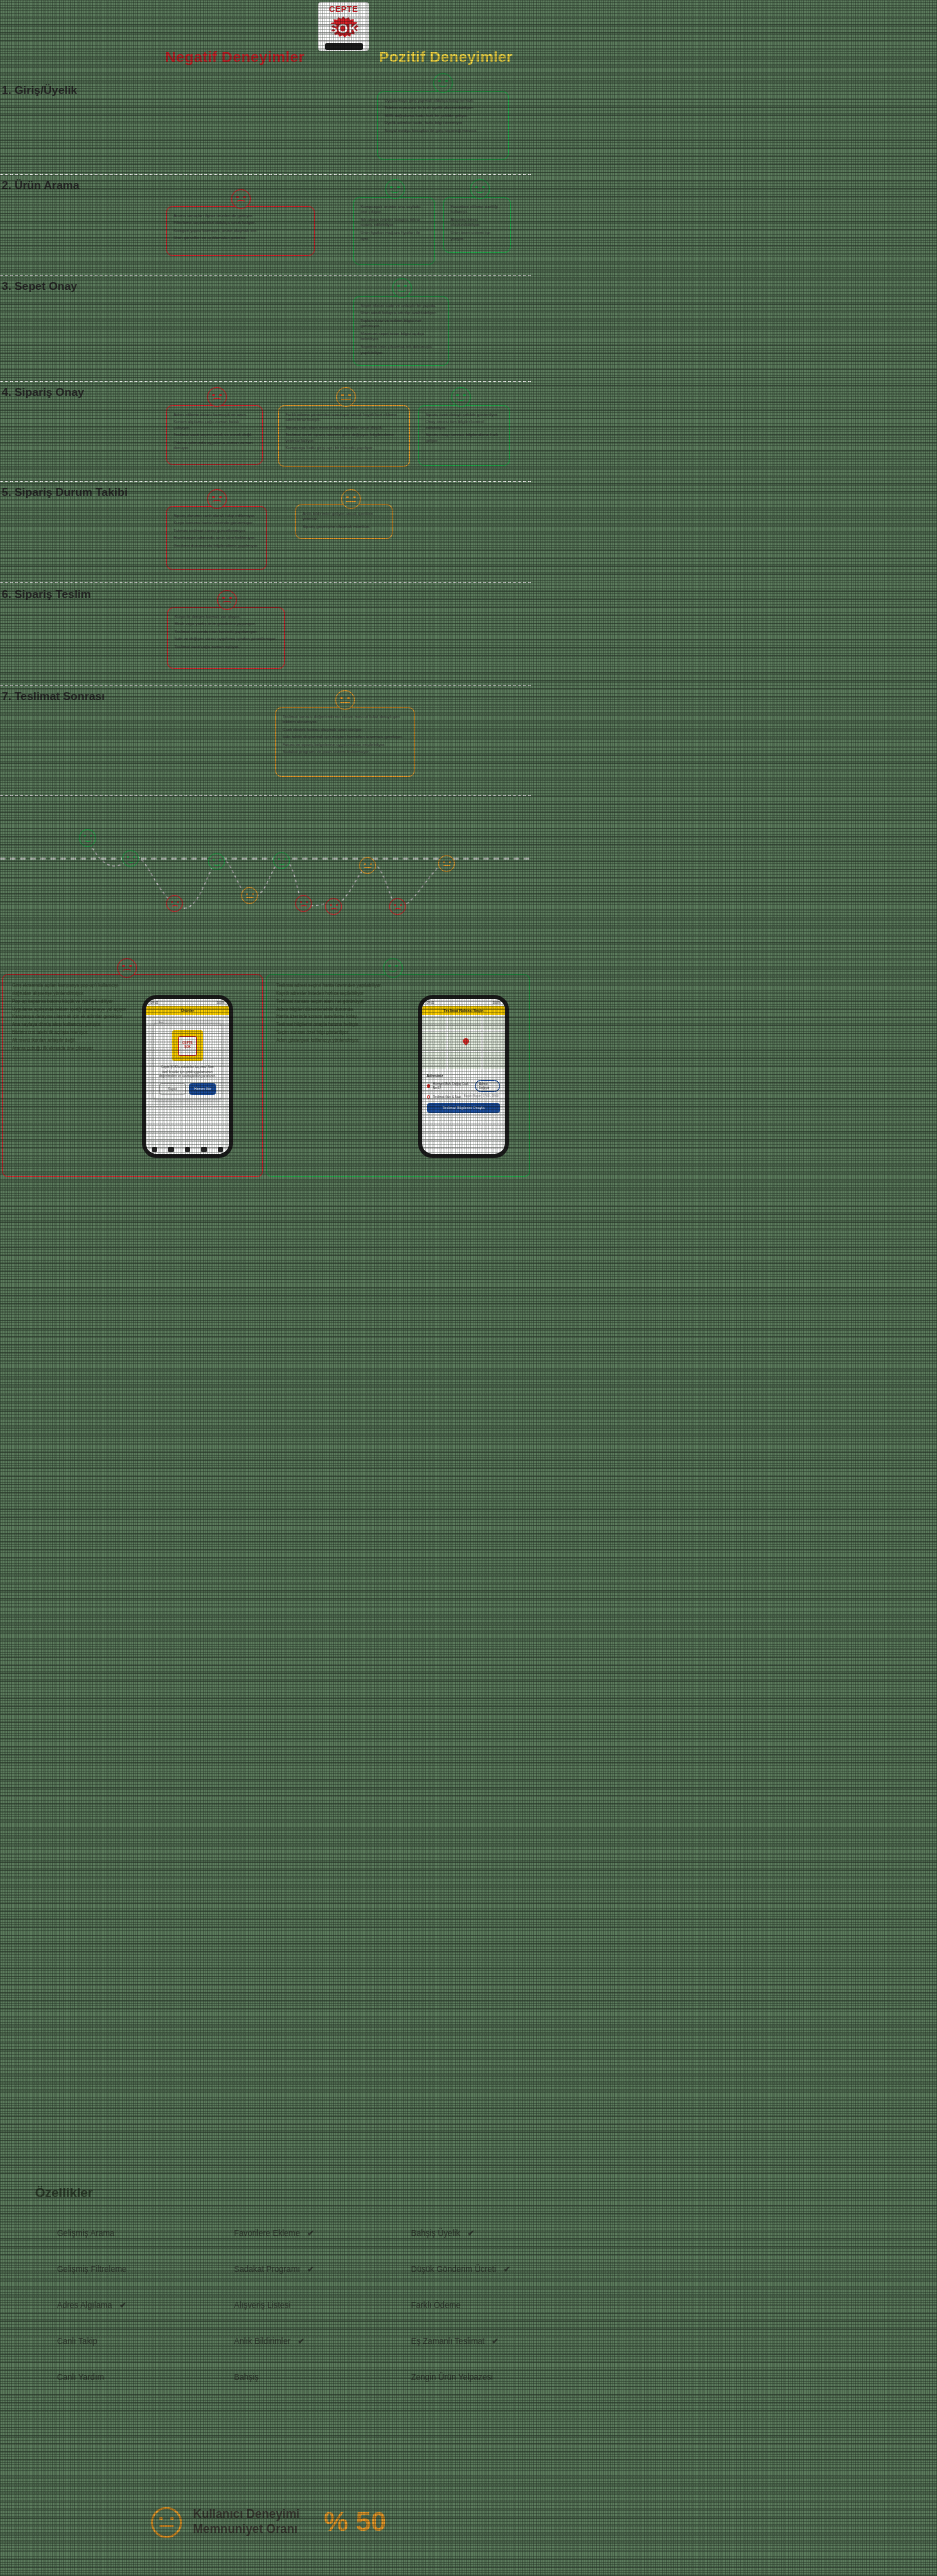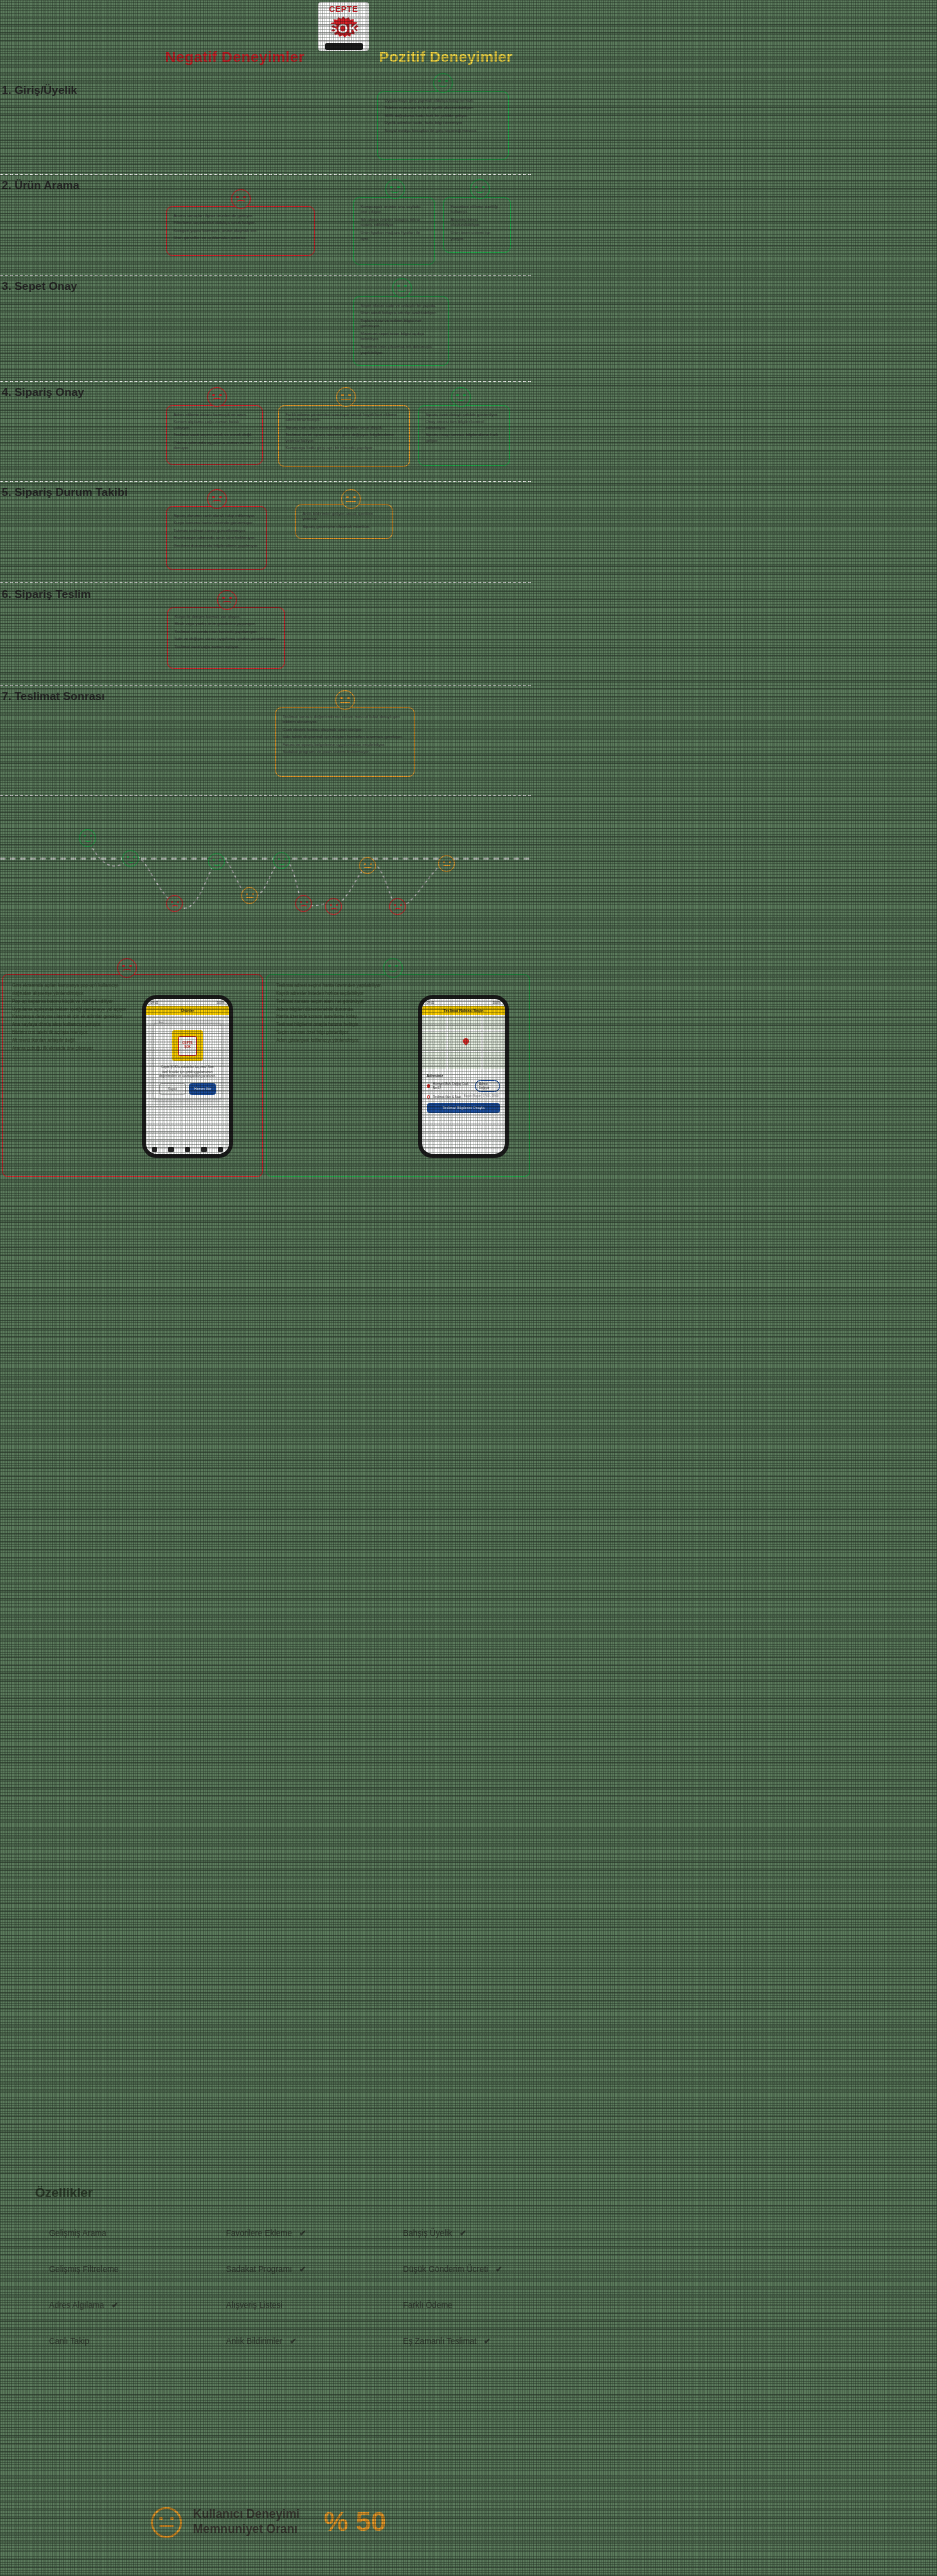--- a/index.html
+++ b/index.html
@@ -162,21 +162,21 @@
   .addr .row span{ font-size:3.1px; color:#333;}
   .addr .dot{ width:3.7px;height:3.7px;border-radius:50%;border:0.9px solid #e4302b;}
   .addr .dot.on{ background:#e4302b;}
   .addr .chip{ margin-left:auto; font-size:2.7px; color:#1b4ea0; border:0.9px solid #1b4ea0;
     border-radius:5.5px; padding:0.9px 2.7px;}
   .addr .cta{ margin-top:4.6px; background:#1b4ea0; color:#fff; font-size:3.7px; text-align:center;
     border-radius:2.7px; padding:2.7px 0; }
 
   
   .feat-title { position:absolute; left:35px; top:2185px; font-size:13px; font-weight:bold; color:#2f3f2c; }
-  .feat-grid { position:absolute; left:8px; top:2216px; width:531px; }
+  .feat-grid { position:absolute; left:16px; top:2216px; width:531px; }
   .feat-row { display:flex; height:36px; align-items:center; }
   .feat-cell { flex:1; display:flex; align-items:center; gap:7.3px; padding-left:41px; }
   .feat-cell span { font-size:8.2px; color:#333b31; white-space:nowrap; }
   .tick { color:#2fbb56; font-size:14.7px; font-weight:bold; line-height:9.2px; }
   .tick.off { visibility:hidden; }
 
   
   .score { position:absolute; left:151px; top:2506px; display:flex; align-items:center; gap:11px; }
   .score .bigface { width:31px;height:31px;border-radius:50%;border:2.7px solid #e79a2a; position:relative;
     background:transparent; }
@@ -647,20 +647,34 @@
       <div class="feat-cell">
         <span>Anlık Bildirimler</span>
         <span class="tick">✔</span>
         </div>
       <div class="feat-cell">
         <span>Eş Zamanlı Teslimat</span>
         <span class="tick">✔</span>
         </div>
     </div>
 
+    <div class="feat-row">
+      <div class="feat-cell">
+        <span>Canlı Yardım</span>
+        <span class="tick off">✔</span>
+        </div>
+      <div class="feat-cell">
+        <span>Bahşiş</span>
+        <span class="tick off">✔</span>
+        </div>
+      <div class="feat-cell">
+        <span>Zengin Ürün Yelpazesi</span>
+        <span class="tick off">✔</span>
+        </div>
+    </div>
   </div>
 
   <div class="score">
     <div class="bigface">
       <div class="e">
           <i></i>
           <i></i>
         </div>
         <div class="m"></div>
     </div>

